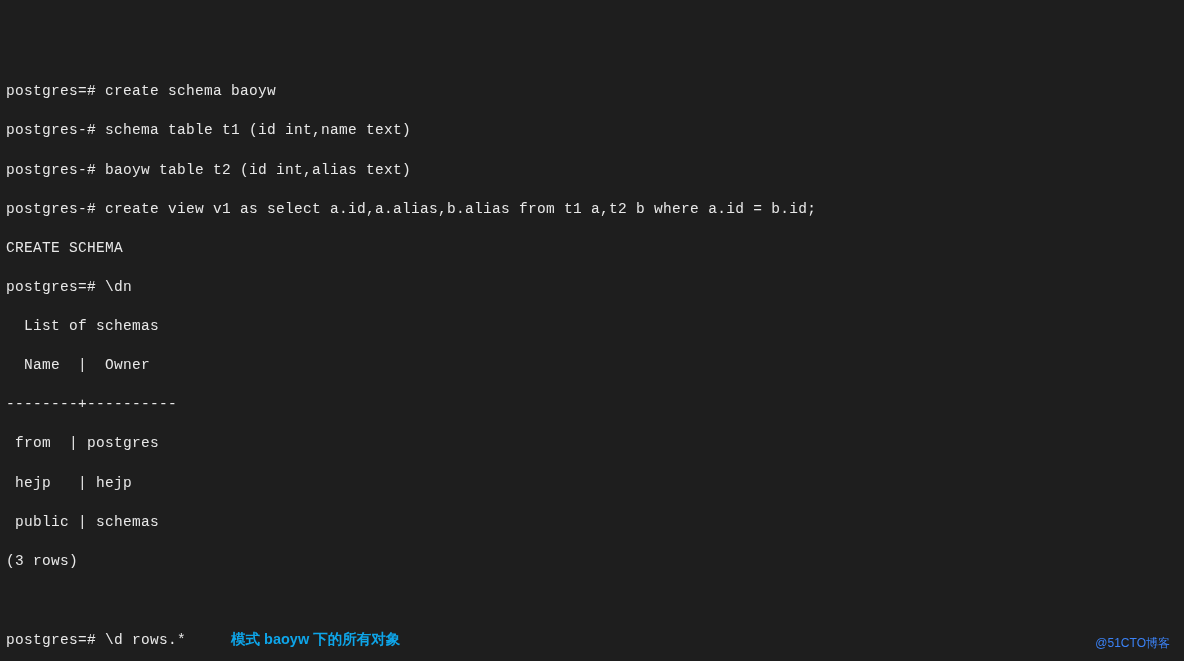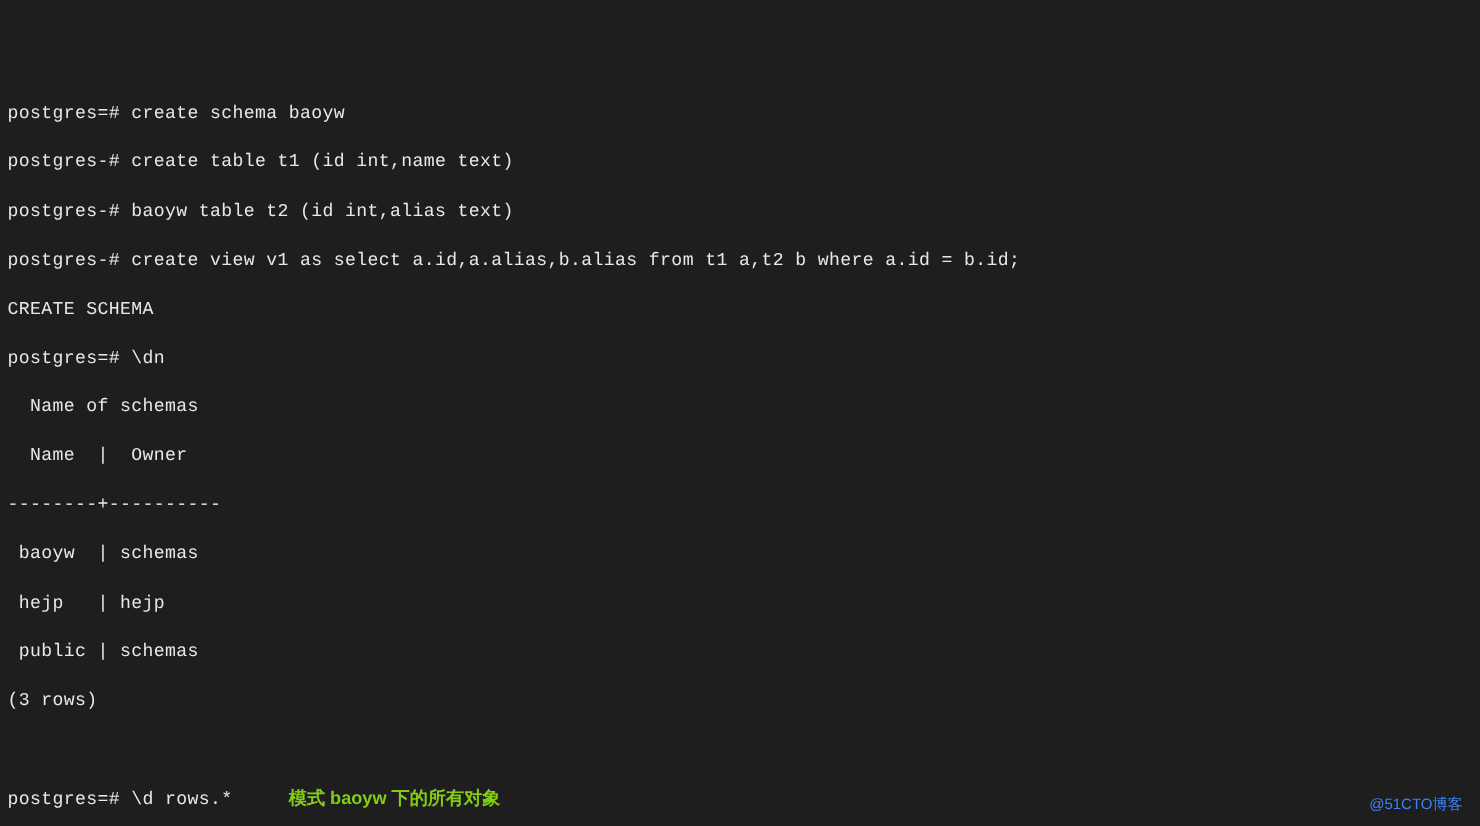--- a/index.html
+++ b/index.html
@@ -19,21 +19,21 @@
       overflow: hidden;
       white-space: pre;
       letter-spacing: 0.3px;
       position: relative;
     }
     .line {
       white-space: pre;
       min-height: 1.35em;
     }
     .annotation {
-      color: #84cc16;
+      color: #0ea5e9;
       font-weight: bold;
       font-family: -apple-system, 'PingFang SC', 'Microsoft YaHei', sans-serif;
       white-space: nowrap;
       letter-spacing: 0;
     }
     .watermark {
       position: absolute;
       bottom: 10px;
       right: 14px;
       color: #3b82f6;
@@ -41,29 +41,29 @@
       font-family: sans-serif;
       letter-spacing: 0;
     }
   </style>
 </head>
 <body>
 
 
 
 <div class="line"><span>postgres=#</span> <span>create schema baoyw</span></div>
-<div class="line"><span>postgres-#</span> <span>create table t1 (id int,name text)</span></div>
+<div class="line"><span>postgres-#</span> <span>schema table t1 (id int,name text)</span></div>
 <div class="line"><span>postgres-#</span> <span>baoyw table t2 (id int,alias text)</span></div>
 <div class="line"><span>postgres-#</span> <span>create view v1 as select a.id,a.alias,b.alias from t1 a,t2 b where a.id = b.id;</span></div>
 <div class="line"><span>CREATE SCHEMA</span></div>
 <div class="line"><span>postgres=#</span> <span>\dn</span></div>
-<div class="line"><span>  Name of schemas</span></div>
+<div class="line"><span>  List of schemas</span></div>
 <div class="line"><span>  Name  |  Owner   </span></div>
 <div class="line"><span>--------+----------</span></div>
-<div class="line"><span> baoyw  | schemas</span></div>
+<div class="line"><span> from  | postgres</span></div>
 <div class="line"><span> hejp   | hejp</span></div>
 <div class="line"><span> public | schemas</span></div>
 <div class="line"><span>(3 rows)</span></div>
 <div class="line"> </div>
 <div class="line"><span>postgres=#</span> <span>\d rows.*</span>     <span class="annotation">模式 baoyw 下的所有对象</span></div>
 
 
 
 
 

